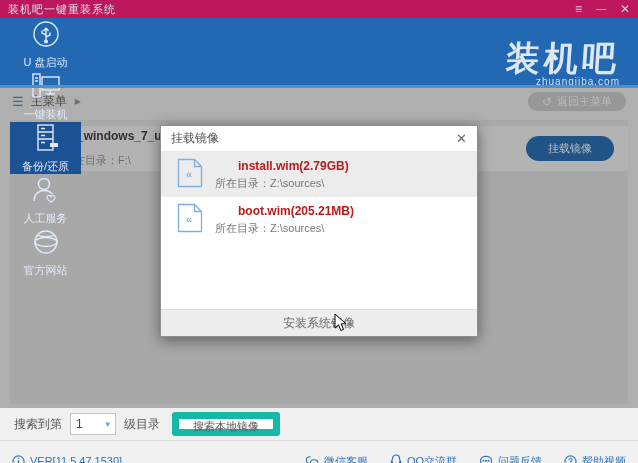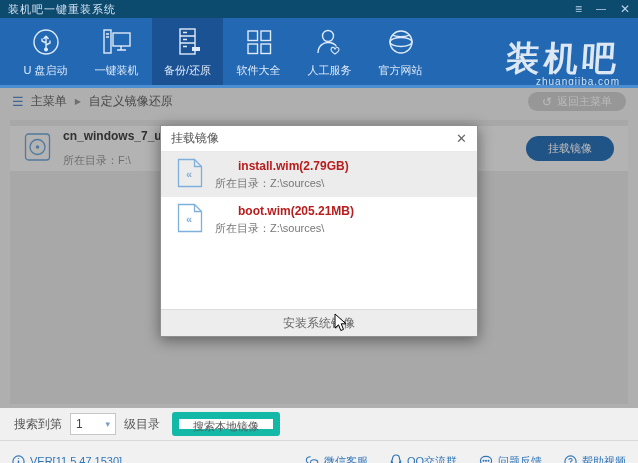--- a/index.html
+++ b/index.html
@@ -2,28 +2,28 @@
 <html><head>
 <meta charset="utf-8">
 <style>
   * { margin:0; padding:0; box-sizing:border-box; }
   html,body { width:638px; height:463px; overflow:hidden;
     font-family:"Liberation Sans","DejaVu Sans",sans-serif; background:#f0f0f0; }
   .window { position:relative; width:638px; height:463px; background:#f0f0f0; }
 
   
   .titlebar { position:absolute; left:0; top:0; width:638px; height:18px;
-    background:#0c4a6e; display:flex; align-items:center; padding:0 8px; z-index:30; }
+    background:#be185d; display:flex; align-items:center; padding:0 8px; z-index:30; }
   .titlebar .title { color:#d7e4f5; font-size:11px; letter-spacing:1px; }
   .titlebar .win-btns { margin-left:auto; display:flex; gap:14px; align-items:center; }
   .titlebar .win-btns span { color:#bcd2ec; font-size:12px; line-height:12px; cursor:default; }
 
   
   .nav { position:absolute; left:0; top:18px; width:638px; height:67px;
-    background:#2268b2; display:flex; align-items:stretch; padding-left:10px; z-index:30; }
+    background:#2268b2; display:flex; align-items:stretch; padding-left:10px; z-index:30;flex-direction:column; }
   .nav-strip { position:absolute; left:0; top:85px; width:638px; height:3px; background:#4b8ed2; z-index:30; }
   .nav-item { width:71px; display:flex; flex-direction:column; align-items:center;
     justify-content:center; gap:5px; color:#dfeafa; }
   .nav-item.active { background:#1b5294; }
   .nav-item .label { font-size:11px; white-space:nowrap; }
   .nav-item svg { display:block; }
   .logo { position:absolute; right:18px; top:22px; text-align:right; color:rgba(255,255,255,.85); }
   .logo .big { font-size:34px; font-weight:bold; letter-spacing:4px; line-height:36px;
     transform:skewX(-4deg); }
   .logo .small { font-size:10px; letter-spacing:1px; color:rgba(255,255,255,.8); }
@@ -144,31 +144,20 @@
           <path d="M8 10 h15 M8 17 h15"></path>
           <path d="M11 6.5 h4 M11 13.5 h4 M11 20.5 h4"></path>
           <rect x="20" y="21" width="8" height="4" fill="#dfeafa" stroke="none"></rect>
         </svg>
       </span>
       <span class="label">备份/还原</span>
     </div>
     <div class="nav-item">
       <span>
         <svg width="32" height="32" viewBox="0 0 32 32" fill="none" stroke="#dfeafa" stroke-width="1.4">
-          <rect x="5" y="5" width="9.5" height="9.5"></rect>
-          <rect x="18" y="5" width="9.5" height="9.5"></rect>
-          <rect x="5" y="18" width="9.5" height="9.5"></rect>
-          <rect x="18" y="18" width="9.5" height="9.5"></rect>
-        </svg>
-      </span>
-      <span class="label">软件大全</span>
-    </div>
-    <div class="nav-item">
-      <span>
-        <svg width="32" height="32" viewBox="0 0 32 32" fill="none" stroke="#dfeafa" stroke-width="1.4">
           <circle cx="14" cy="10" r="5.5"></circle>
           <path d="M4 27 c0-7 5-10.5 10-10.5 c4 0 7 1.5 8.5 4"></path>
           <path d="M21 23 c1-2 4-2 4 0.5 c0 2 -2.5 3.5 -4 4.5 c-1.5 -1 -4 -2.5 -4 -4.5 c0 -2.5 3 -3 4 -0.5 z" stroke-width="1.1"></path>
         </svg>
       </span>
       <span class="label">人工服务</span>
     </div>
     <div class="nav-item">
       <span>
         <svg width="32" height="32" viewBox="0 0 32 32" fill="none" stroke="#dfeafa" stroke-width="1.4">
@@ -184,21 +173,20 @@
       <div class="small">zhuangjiba.com</div>
     </div>
   </div>
   <div class="nav-strip"></div>
 
   <div class="dim-region">
     <div class="breadcrumb">
       <span class="list-icon">☰</span>
       <span class="crumb">主菜单</span>
       <span class="sep">▶</span>
-      <span class="crumb">自定义镜像还原</span>
       <button class="back-btn">
         <span class="arrow">↺</span>
         <span>返回主菜单</span>
       </button>
     </div>
 
     <div class="content-panel">
       <div class="image-row">
         <span>
           <svg width="27" height="30" viewBox="0 0 27 30" fill="none" stroke="#6fa7d8" stroke-width="1.3">

